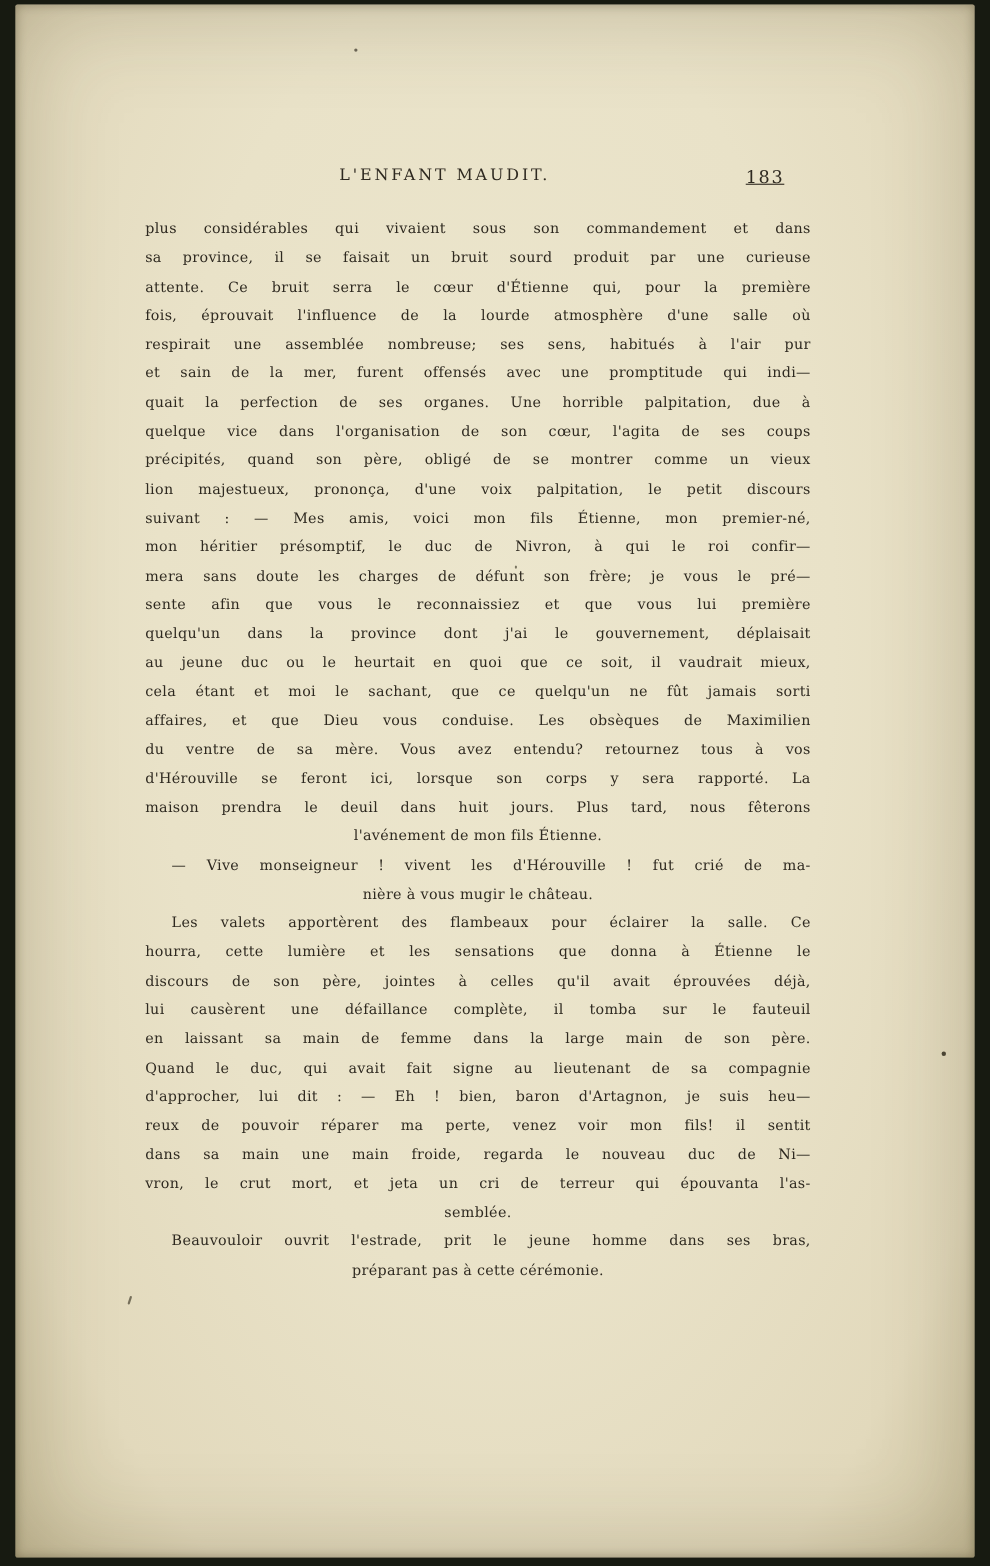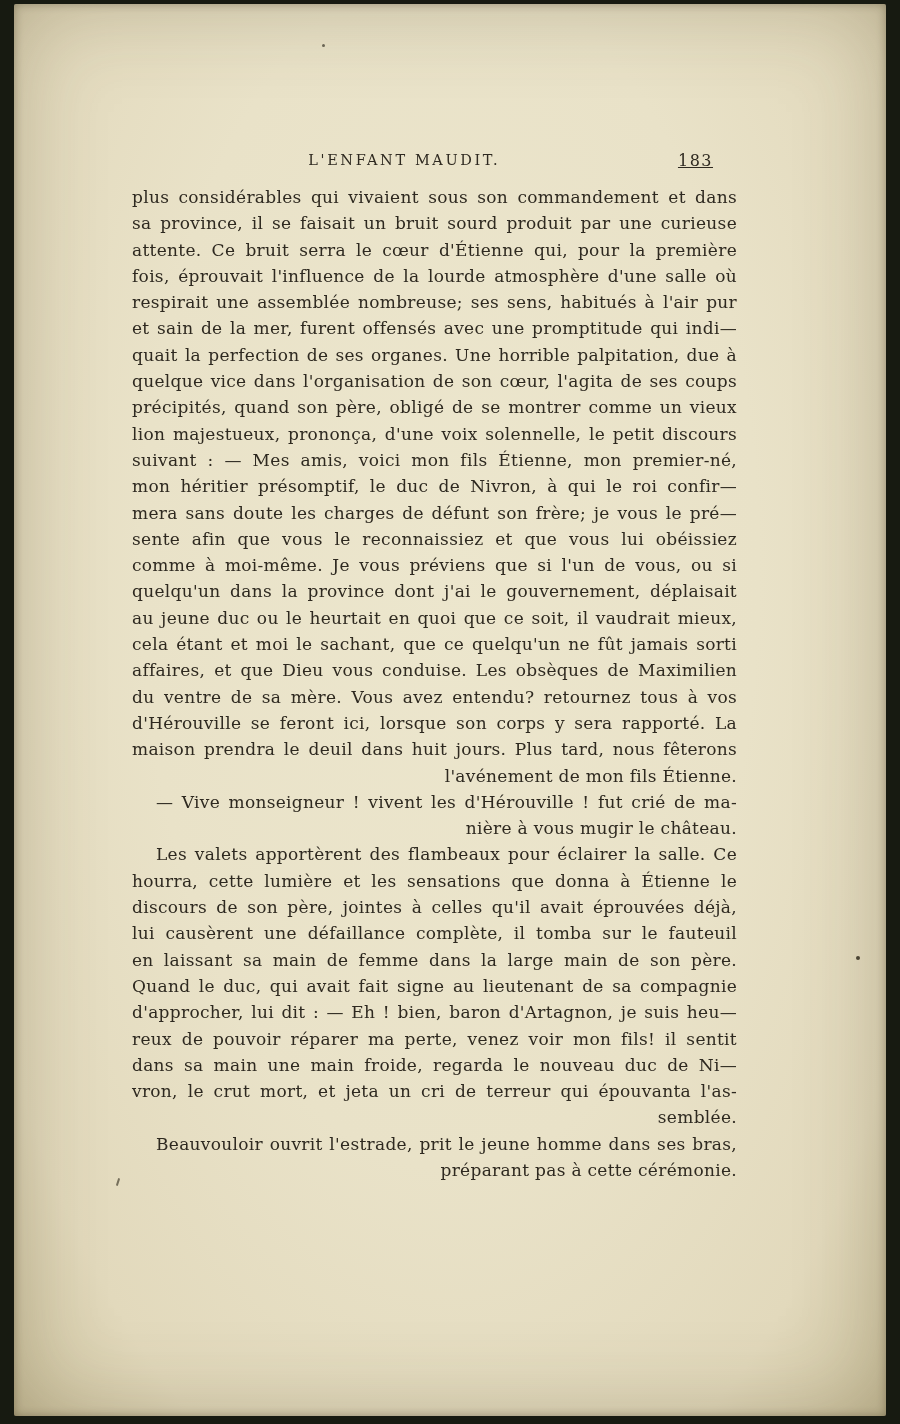--- a/index.html
+++ b/index.html
@@ -48,33 +48,33 @@
   }
   .header .page-number {
     position: absolute;
     right: 24px;
     top: -1px;
     font-size: 16px;
     letter-spacing: 1.5px;
     text-decoration: underline;
   }
   .page-body {
-    margin-top: 14px;
-    font-size: 17px;
+    margin-top: 26px;
+    font-size: 13px;
     line-height: 26.3px;
     letter-spacing: 0.3px;
   }
   .paragraph { margin: 0; }
   .line {
     text-align: justify;
     text-align-last: justify;
     white-space: normal;
   }
   .line.last {
-    text-align: right;
+    text-align: center;
     text-align-last: auto;
   }
   .line.indent {
     padding-left: 24px;
   }
   
   .speck {
     position: absolute;
     background: #4a4433;
     border-radius: 50%;
@@ -110,26 +110,25 @@
     <div class="paragraph">
           <div class="line">plus considérables qui vivaient sous son commandement et dans</div>
           <div class="line">sa province, il se faisait un bruit sourd produit par une curieuse</div>
           <div class="line">attente. Ce bruit serra le cœur d'Étienne qui, pour la première</div>
           <div class="line">fois, éprouvait l'influence de la lourde atmosphère d'une salle où</div>
           <div class="line">respirait une assemblée nombreuse; ses sens, habitués à l'air pur</div>
           <div class="line">et sain de la mer, furent offensés avec une promptitude qui indi—</div>
           <div class="line">quait la perfection de ses organes. Une horrible palpitation, due à</div>
           <div class="line">quelque vice dans l'organisation de son cœur, l'agita de ses coups</div>
           <div class="line">précipités, quand son père, obligé de se montrer comme un vieux</div>
-          <div class="line">lion majestueux, prononça, d'une voix solennelle, le petit discours</div>
+          <div class="line">lion majestueux, prononça, d'une voix palpitation, le petit discours</div>
           <div class="line">suivant : — Mes amis, voici mon fils Étienne, mon premier-né,</div>
           <div class="line">mon héritier présomptif, le duc de Nivron, à qui le roi confir—</div>
           <div class="line">mera sans doute les charges de défunt son frère; je vous le pré—</div>
-          <div class="line">sente afin que vous le reconnaissiez et que vous lui obéissiez</div>
-          <div class="line">comme à moi-même. Je vous préviens que si l'un de vous, ou si</div>
+          <div class="line">sente afin que vous le reconnaissiez et que vous lui première</div>
           <div class="line">quelqu'un dans la province dont j'ai le gouvernement, déplaisait</div>
           <div class="line">au jeune duc ou le heurtait en quoi que ce soit, il vaudrait mieux,</div>
           <div class="line">cela étant et moi le sachant, que ce quelqu'un ne fût jamais sorti</div>
           <div class="line">affaires, et que Dieu vous conduise. Les obsèques de Maximilien</div>
           <div class="line">du ventre de sa mère. Vous avez entendu? retournez tous à vos</div>
           <div class="line">d'Hérouville se feront ici, lorsque son corps y sera rapporté. La</div>
           <div class="line">maison prendra le deuil dans huit jours. Plus tard, nous fêterons</div>
           <div class="line last">l'avénement de mon fils Étienne.</div>
         </div>
         <div class="paragraph">

